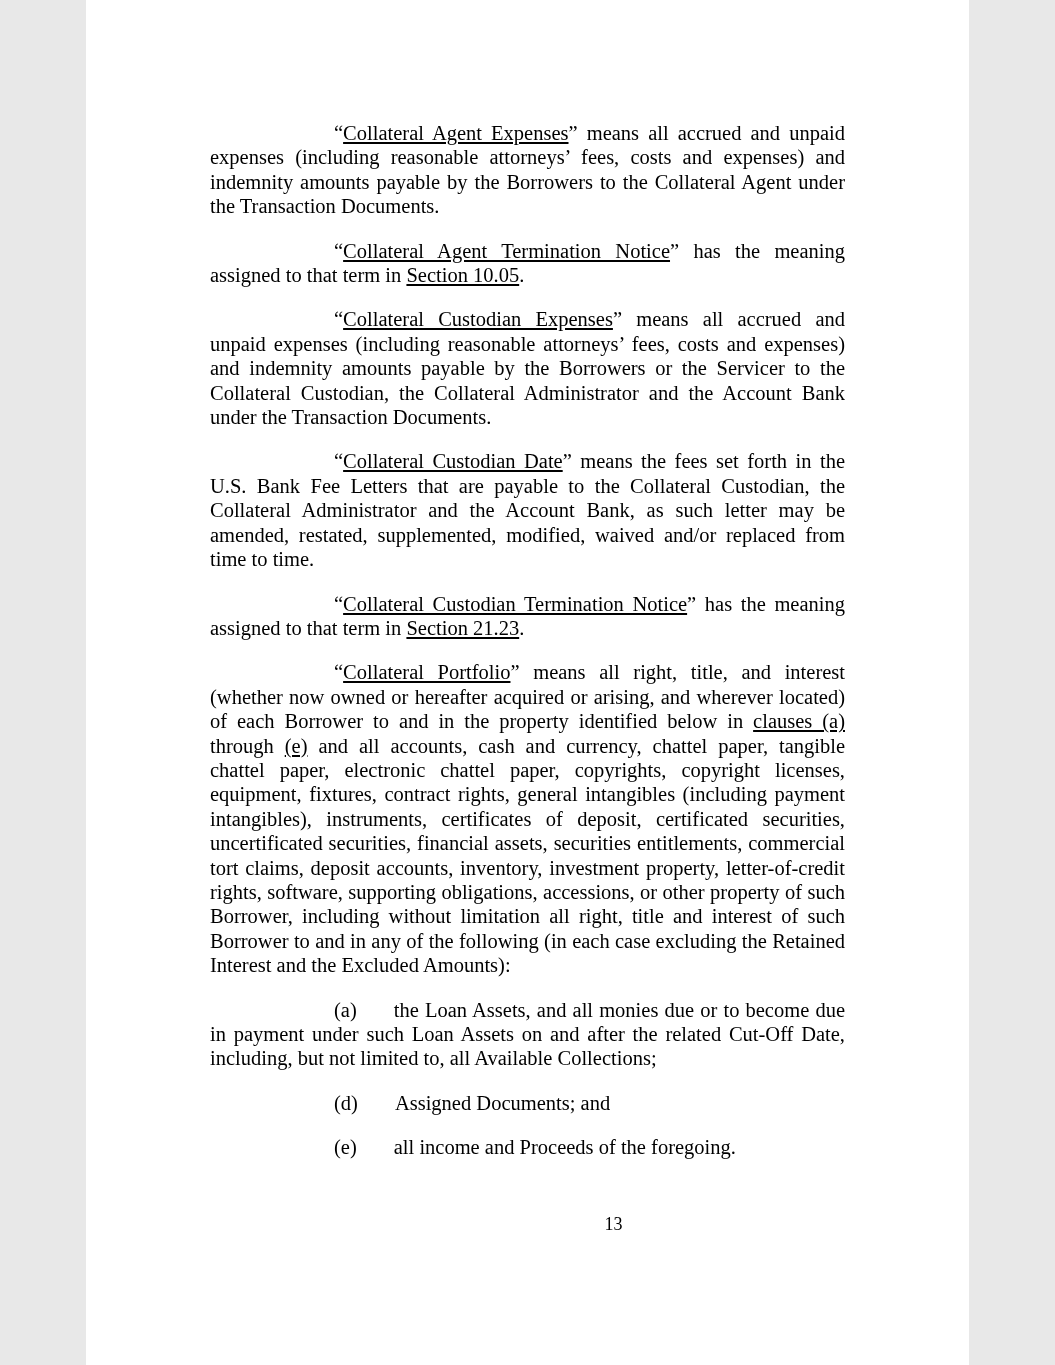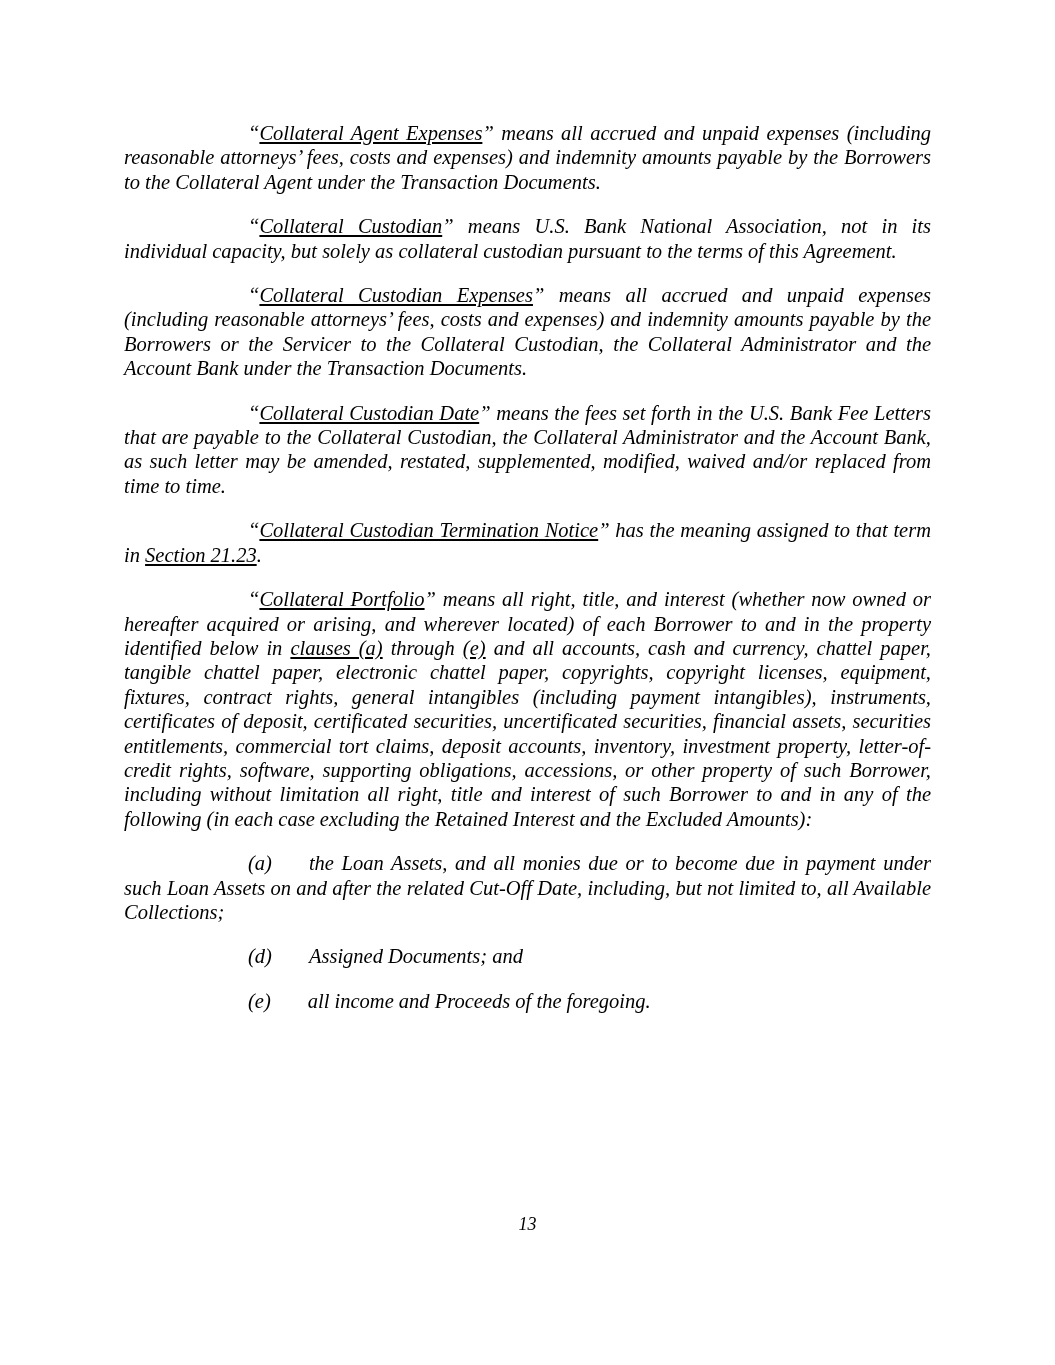--- a/index.html
+++ b/index.html
@@ -2,32 +2,31 @@
 <html><head>
 <meta charset="utf-8">
 <style>
   html, body {
     margin: 0;
     padding: 0;
     background: #e8e8e8;
   }
   .page {
     position: relative;
-    width: 1055px;
+    width: 883px;
     height: 1365px;
     margin: 0 auto;
     background: #ffffff;
     box-sizing: border-box;
     padding: 121px 124px 0 124px;
     font-family: "Liberation Serif", "DejaVu Serif", serif;
     font-size: 20.5px;
     line-height: 24.4px;
     color: #000000;
     overflow: hidden;
-    font-style: italic;
   }
   .para {
     margin: 0 0 20px 0;
     text-align: justify;
     text-indent: 124px;
   }
   .para span.u {
     text-decoration: underline;
     text-underline-offset: 2px;
   }
@@ -43,21 +42,21 @@
     text-align: center;
     font-size: 18px;
   }
 </style>
 </head>
 <body>
 
 <div class="page">
   <div>
       <p class="para"><span>“</span><span class="u">Collateral Agent Expenses</span><span>” means all accrued and unpaid expenses (including reasonable attorneys’ fees, costs and expenses) and indemnity amounts payable by the Borrowers to the Collateral Agent under the Transaction Documents.</span></p>
-      <p class="para"><span>“</span><span class="u">Collateral Custodian</span><span>” means U.S. Bank National Association, not in its individual capacity, but solely as collateral custodian pursuant to the terms of this Agreement.</span></p>
+      <p class="para"><span>“</span><span class="u">Collateral Agent Termination Notice</span><span>” has the meaning assigned to that term in </span><span class="u">Section 10.05</span><span>.</span></p>
       <p class="para"><span>“</span><span class="u">Collateral Custodian Expenses</span><span>” means all accrued and unpaid expenses (including reasonable attorneys’ fees, costs and expenses) and indemnity amounts payable by the Borrowers or the Servicer to the Collateral Custodian, the Collateral Administrator and the Account Bank under the Transaction Documents.</span></p>
       <p class="para"><span>“</span><span class="u">Collateral Custodian Date</span><span>” means the fees set forth in the U.S. Bank Fee Letters that are payable to the Collateral Custodian, the Collateral Administrator and the Account Bank, as such letter may be amended, restated, supplemented, modified, waived and/or replaced from time to time.</span></p>
       <p class="para"><span>“</span><span class="u">Collateral Custodian Termination Notice</span><span>” has the meaning assigned to that term in </span><span class="u">Section 21.23</span><span>.</span></p>
       <p class="para"><span>“</span><span class="u">Collateral Portfolio</span><span>” means all right, title, and interest (whether now owned or hereafter acquired or arising, and wherever located) of each Borrower to and in the property identified below in </span><span class="u">clauses (a)</span><span> through </span><span class="u">(e)</span><span> and all accounts, cash and currency, chattel paper, tangible chattel paper, electronic chattel paper, copyrights, copyright licenses, equipment, fixtures, contract rights, general intangibles (including payment intangibles), instruments, certificates of deposit, certificated securities, uncertificated securities, financial assets, securities entitlements, commercial tort claims, deposit accounts, inventory, investment property, letter-of-credit rights, software, supporting obligations, accessions, or other property of such Borrower, including without limitation all right, title and interest of such Borrower to and in any of the following (in each case excluding the Retained Interest and the Excluded Amounts):</span></p>
       <p class="para"><span>(a)</span><span class="tab"></span><span>the Loan Assets, and all monies due or to become due in payment under such Loan Assets on and after the related Cut-Off Date, including, but not limited to, all Available Collections;</span></p>
       <p class="para"><span>(d)</span><span class="tab"></span><span>Assigned Documents; and</span></p>
       <p class="para"><span>(e)</span><span class="tab"></span><span>all income and Proceeds of the foregoing.</span></p>
     </div>
   <div class="page-number">13</div>
 </div>

